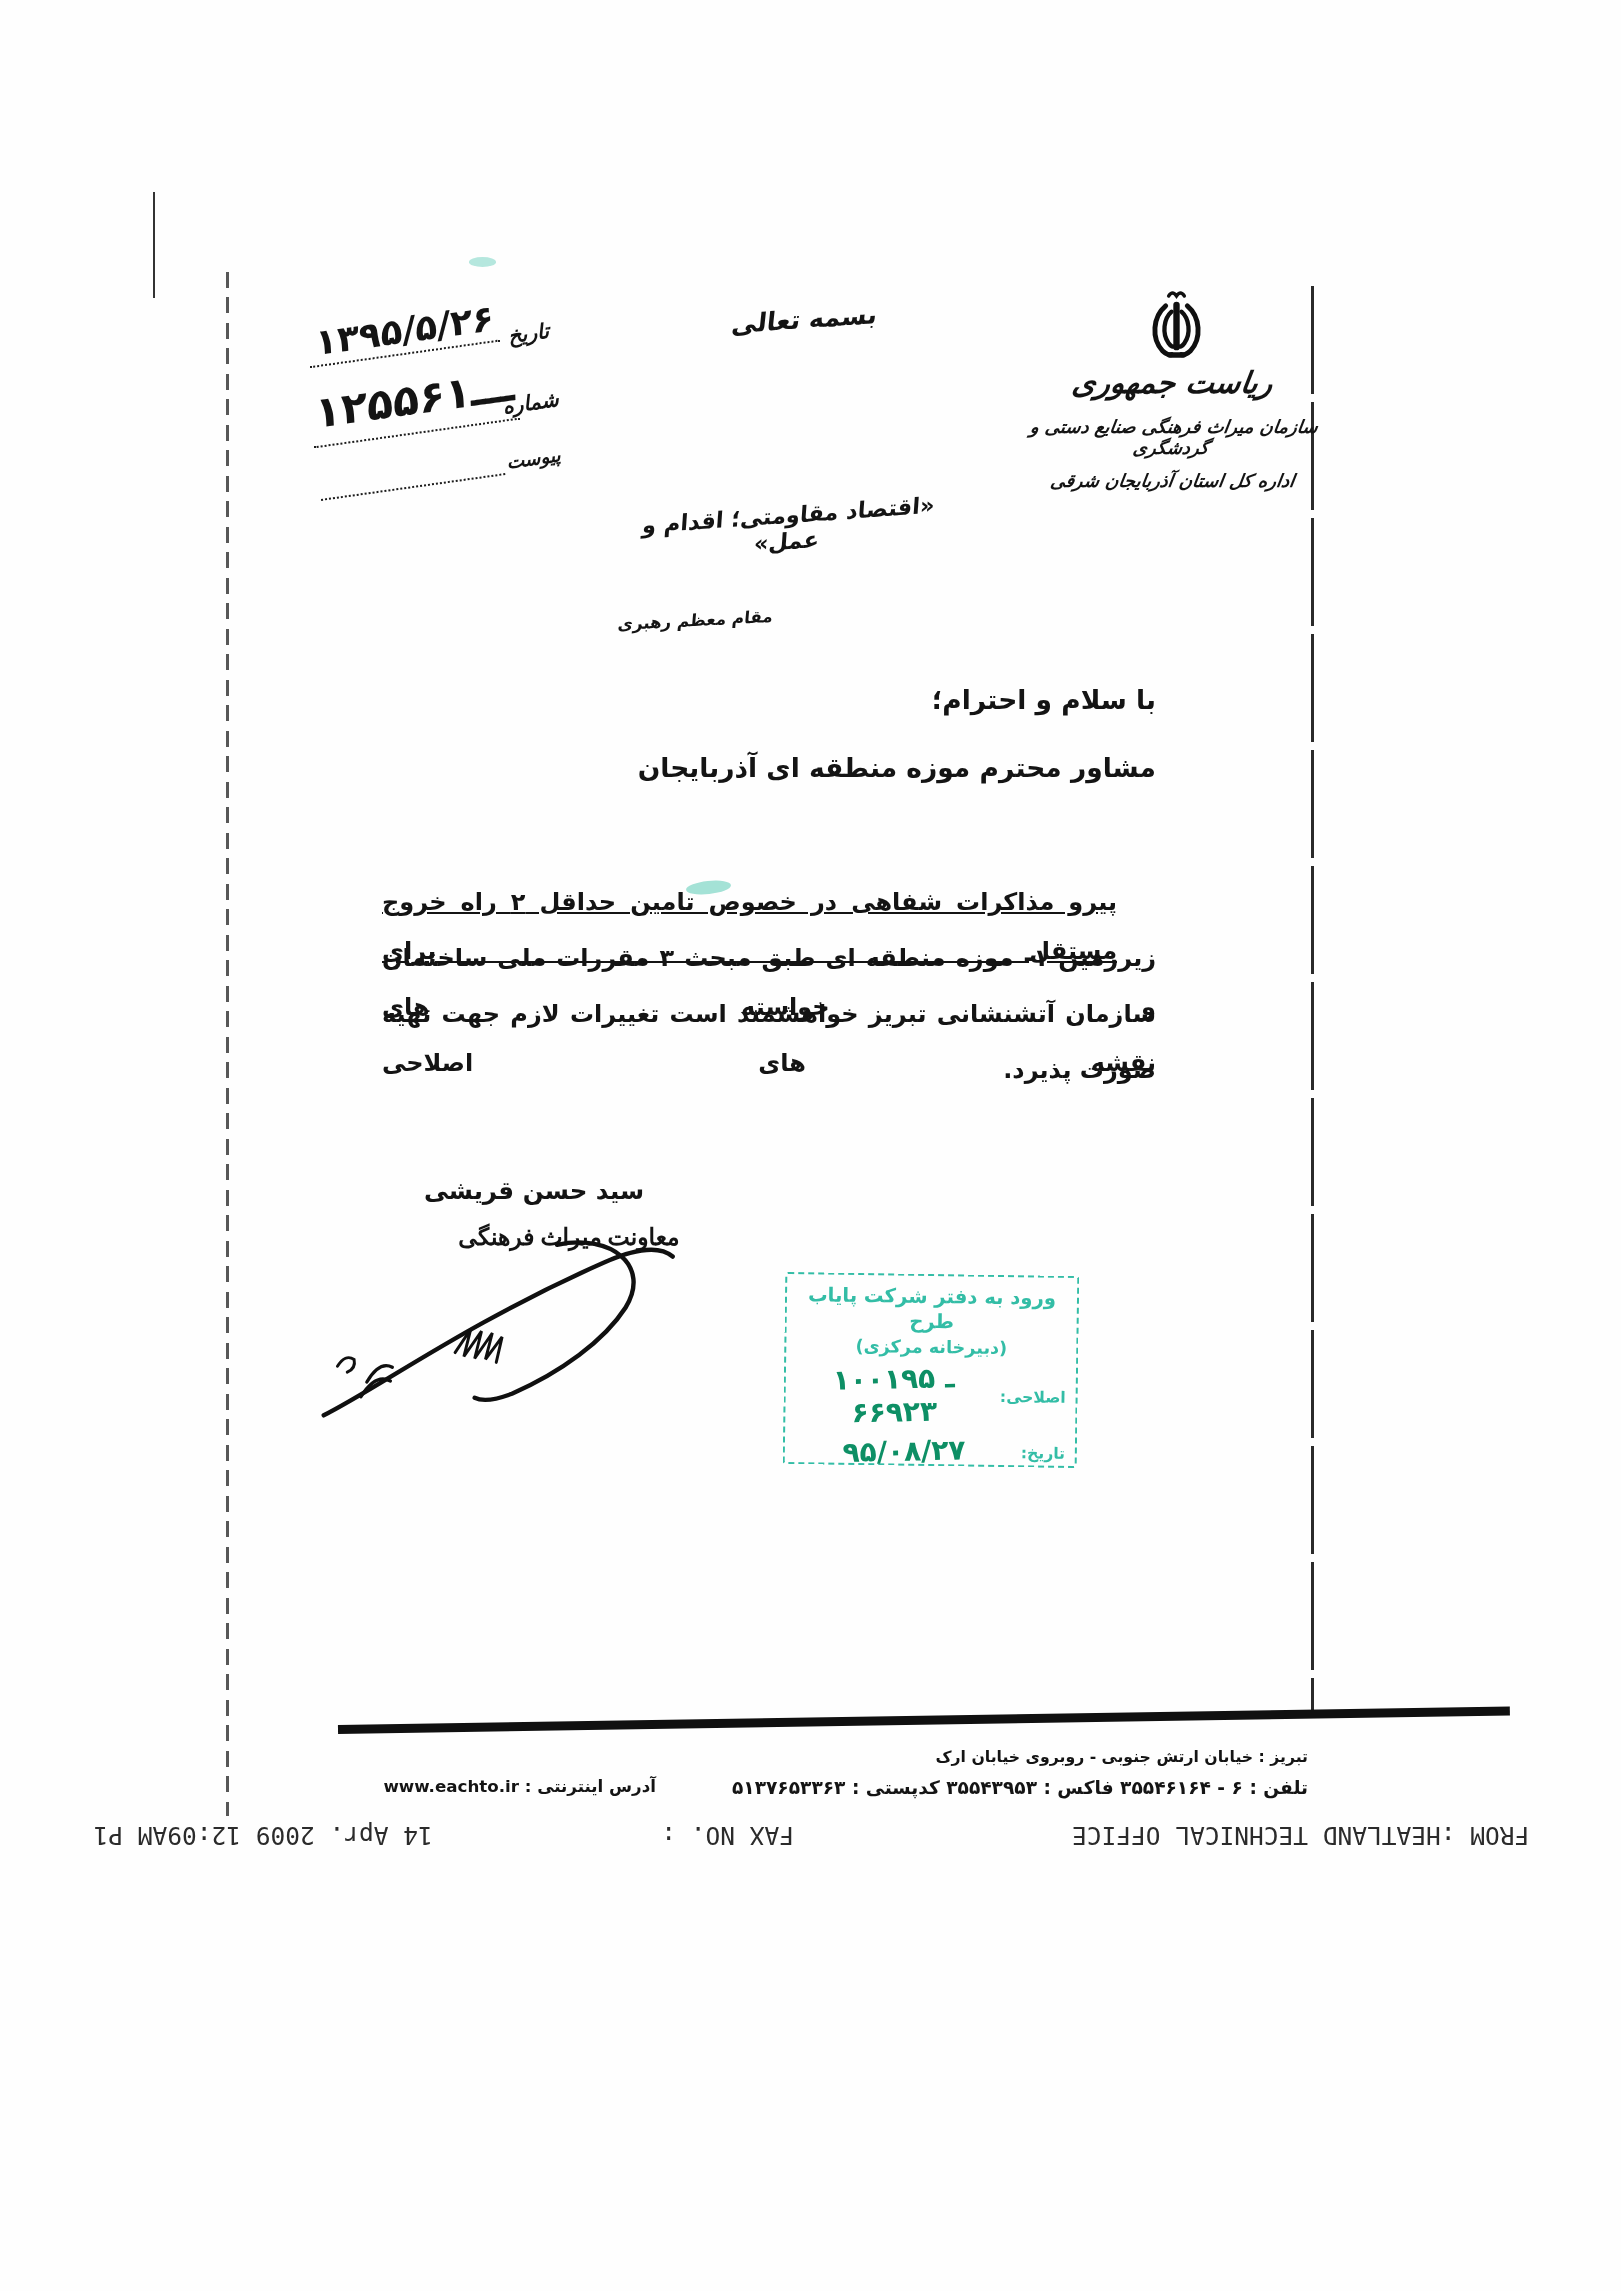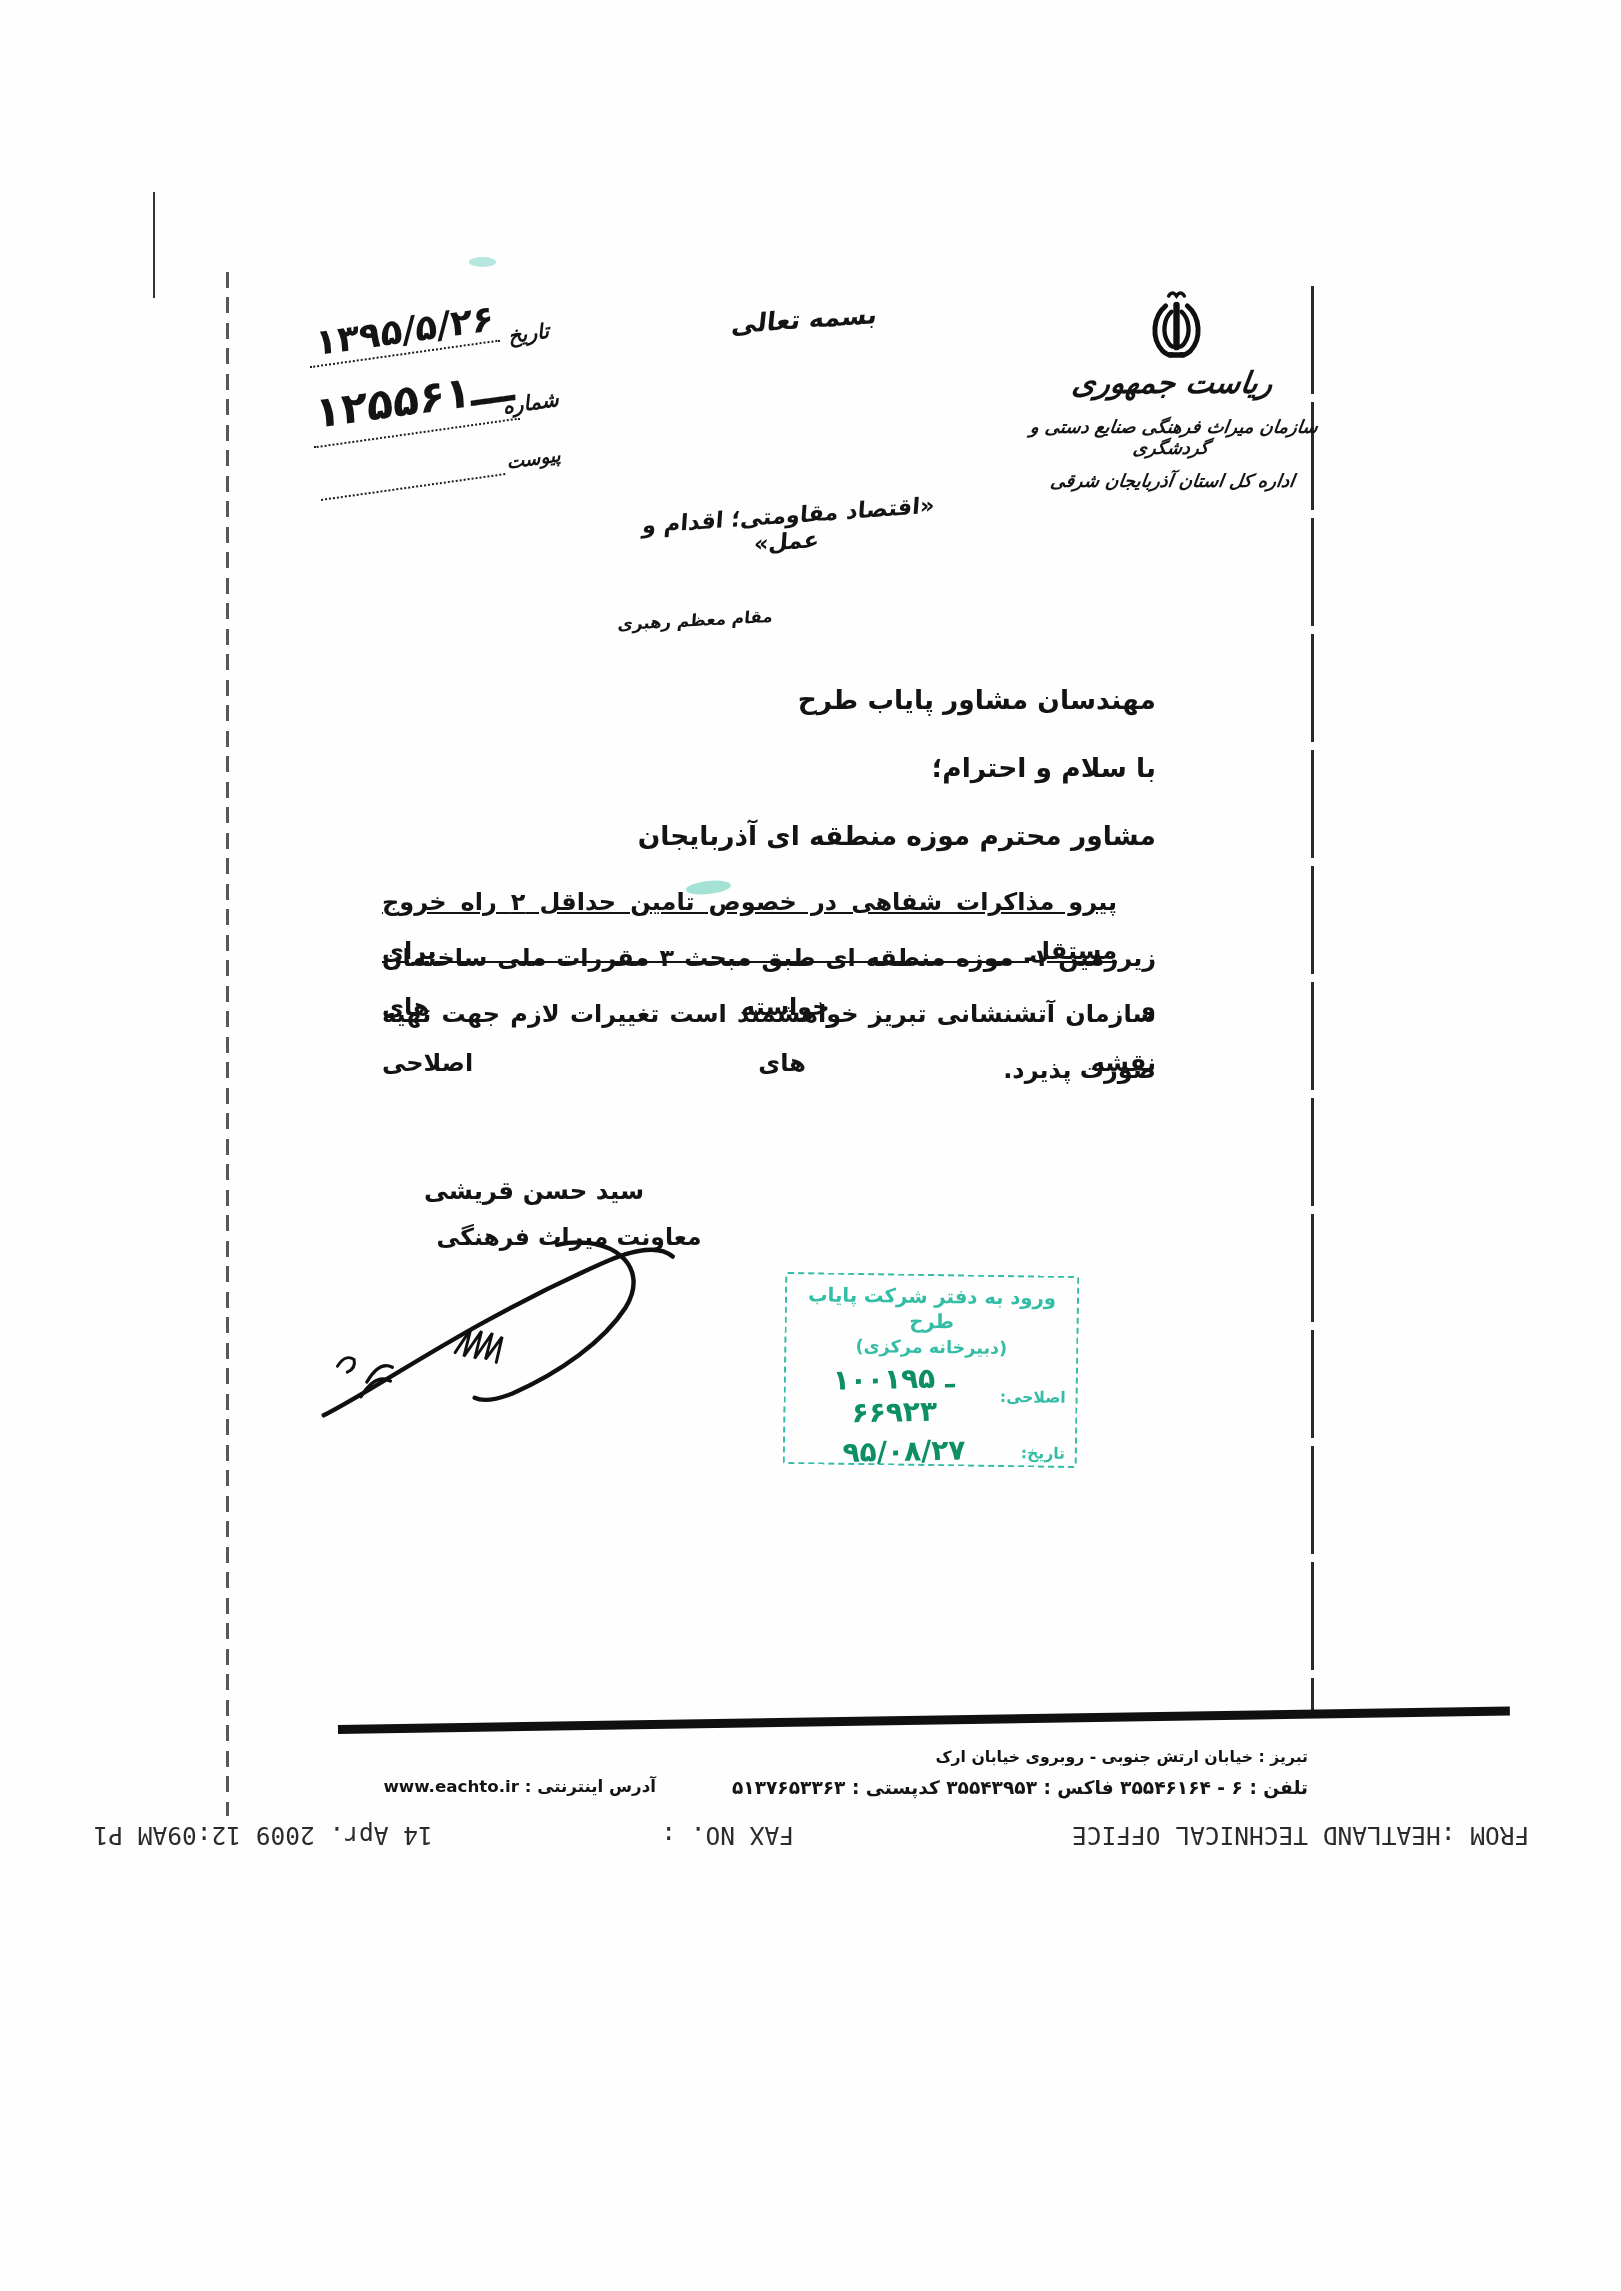--- a/index.html
+++ b/index.html
@@ -36,21 +36,21 @@
           transform:rotate(-3deg) skewX(-8deg);}
   
   #recipient{left:382px;top:680px;width:774px;text-align:right;font-size:26.5px;font-weight:bold;}
   #recipient div{margin-bottom:29px;line-height:39px;}
   #body-text{left:382px;top:878px;width:774px;font-size:24px;font-weight:bold;}
   .jline{height:56px;line-height:49px;text-align:justify;text-align-last:justify;}
   .jline.first{padding-right:39px;text-decoration:underline;}
   .lastline{height:56px;line-height:49px;text-align:right;}
   
   #sig-name{left:392px;top:1176px;width:284px;text-align:center;font-size:24.5px;font-weight:bold;}
-  #sig-title{left:427px;top:1223px;width:284px;text-align:center;font-size:23.5px;font-weight:bold;}
+  #sig-title{left:427px;top:1223px;width:284px;text-align:center;font-size:23.5px;font-weight:bold;font-family:Liberation Serif, serif;}
   
   #stamp{left:784px;top:1274px;width:294px;height:192px;box-sizing:border-box;
          border:2.9px dashed var(--teal);border-radius:2.9px;padding:7.8px 9.8px 5.9px 9.8px;
          transform:rotate(0.8deg);}
   #stamp .stitle{font-size:19.6px;font-weight:bold;text-align:center;line-height:25.5px;}
   #stamp .ssub{font-size:17.6px;font-weight:bold;text-align:center;margin-top:2px;}
   .srow{display:flex;align-items:center;gap:7.8px;margin-top:5.9px;}
   .slabel{font-size:15.7px;font-weight:bold;white-space:nowrap;}
   .svalue{font-size:28px;font-weight:bold;transform:rotate(-2deg);flex:1;text-align:center;}
   
@@ -106,21 +106,20 @@
   <div class="abs rtl" id="org">
     <div class="b i" id="org-line1">ریاست جمهوری</div>
     <div class="b i" id="org-line2">سازمان میراث فرهنگی صنایع دستی و گردشگری</div>
     <div class="b i" id="org-line3">اداره کل استان آذربایجان شرقی</div>
   </div>
 
   <div class="abs rtl b" id="slogan">«اقتصاد مقاومتی؛ اقدام و عمل»</div>
   <div class="abs rtl b" id="slogan-attr">مقام معظم رهبری</div>
 
   <div class="abs rtl" id="recipient">
-    <div>مهندسان مشاور پایاب طرح</div>
     <div>با سلام و احترام؛</div>
     <div>مشاور محترم موزه منطقه ای آذربایجان</div>
   </div>
 
   <div class="abs rtl" id="body-text">
     <div class="jline first">پیرو مذاکرات شفاهی در خصوص تامین حداقل ۲ راه خروج مستقل برای</div>
     <div class="jline">زیرزمین ۱- موزه منطقه ای طبق مبحث ۳ مقررات ملی ساختمان و خواسته های</div>
     <div class="jline">سازمان آتشنشانی تبریز خواهشمند است تغییرات لازم جهت تهیه نقشه های اصلاحی</div>
     <div class="lastline">صورت پذیرد.</div>
   </div>

